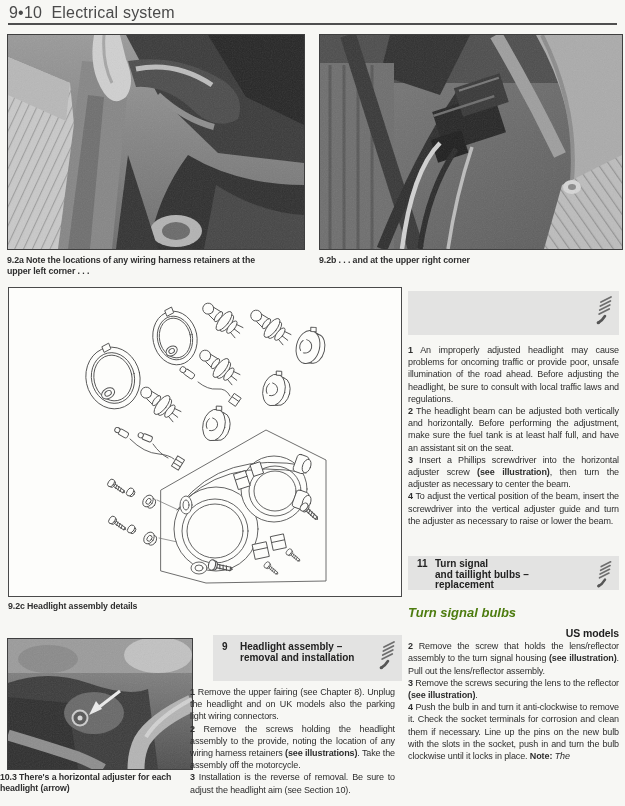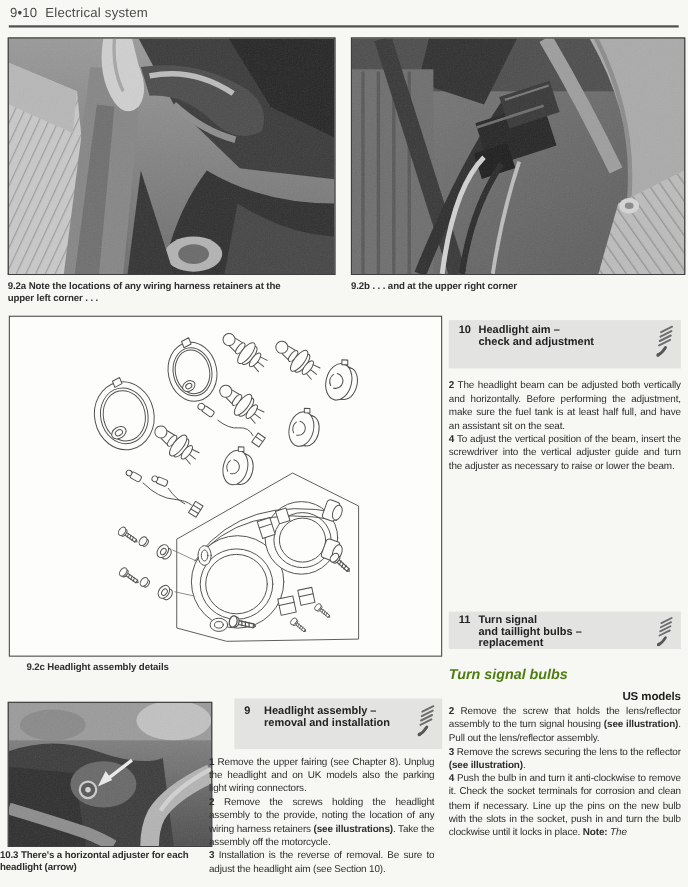--- a/index.html
+++ b/index.html
@@ -3,36 +3,36 @@
 <meta charset="utf-8">
 <style>
   html,body{margin:0;padding:0;}
   body{width:625px;height:806px;position:relative;background:#f7f7f4;
        font-family:"Liberation Sans",sans-serif;color:#2d2d2d;overflow:hidden;}
   .b{font-weight:bold;}
   .i{font-style:italic;margin-top:44px;}
   #page{position:absolute;inset:0;}
 
   
-  #page-num-title{position:absolute;left:9px;top:4px;font-size:12px;color:#4a4a4a;letter-spacing:.2px;}
+  #page-num-title{position:absolute;left:9px;top:4px;font-size:16px;color:#4a4a4a;letter-spacing:.2px;}
   #header-rule{position:absolute;left:8px;top:23px;width:609px;height:2px;background:#4f4f4f;}
 
   
   .photo{position:absolute;border:1px solid #3f3f3f;overflow:hidden;background:#8a8a8a;}
   #photo-92a{left:7px;top:34px;width:296px;height:214px;}
   #photo-92b{left:319px;top:34px;width:302px;height:214px;}
   #photo-103{left:7px;top:638px;width:184px;height:130px;}
   .photo svg{display:block;}
 
   
   .caption{position:absolute;text-align:left;font-weight:bold;font-size:8.8px;
            line-height:11px;color:#2f2f2f;letter-spacing:-.1px;}
   #caption-92a{left:7px;top:255px;width:298px;}
   #caption-92b{left:319px;top:255px;width:304px;}
-  #caption-92c{left:24px;top:601px;width:394px;}
+  #caption-92c{left:8px;top:601px;width:394px;}
   #caption-103{left:0px;top:772px;width:206px;}
 
   
   #diagram-box{position:absolute;left:8px;top:287px;width:394px;height:310px;
                border:1px solid #4a4a4a;background:#fdfdfb;box-sizing:border-box;}
 
   
   .secbox{position:absolute;background:#e3e3e2;box-sizing:border-box;padding:5px 26px 0 9px;}
   .secbox .row{display:flex;}
   .sec-num{font-weight:bold;font-size:10px;line-height:10.6px;color:#222;min-width:13px;margin-right:5px;text-align:left;}
@@ -319,41 +319,36 @@
       <use href="#screwS" transform="translate(203,277) rotate(12) scale(1.25)"></use>
       <use href="#screwS" transform="translate(258,277) rotate(40) scale(0.85)"></use>
       <use href="#screwS" transform="translate(280,264) rotate(40) scale(0.85)"></use>
     </svg>
   </div>
   <div class="caption" id="caption-92c">
     <div>9.2c  Headlight assembly details</div>
   </div>
 
   <div class="secbox" id="secbox-10">
-    <div class="row">
-      <span class="sec-num">10</span>
-      <span class="sec-lines">
-        <div>Headlight aim –</div>
-        <div>check and adjustment</div>
-      </span>
-    </div>
     <svg class="difficulty" width="20" height="32" viewBox="0 0 20 32">
       <g stroke="#6e6e6e" stroke-width="1.8" stroke-linecap="round">
         <line x1="6" y1="8" x2="16" y2="3"></line>
           <line x1="5.4" y1="12" x2="15.4" y2="7"></line>
         <line x1="4.8" y1="16" x2="14.8" y2="11"></line>
           <line x1="4.2" y1="20" x2="14.2" y2="15"></line>
       </g>
       <path d="M3,29 q4,-2 7,-7" stroke="#565656" stroke-width="2.6" fill="none" stroke-linecap="round"></path>
       <circle cx="3.5" cy="28.5" r="1.6" fill="#565656"></circle>
     </svg>
   </div>
 
   <div class="bodycol" id="col-right-1">
+    <p><span class="b">1</span><span> An improperly adjusted headlight may cause problems for oncoming traffic or provide poor, unsafe illumination of the road ahead. Before adjusting the headlight, be sure to consult with local traffic laws and regulations.</span></p>
     <p><span class="b">2</span><span> The headlight beam can be adjusted both vertically and horizontally. Before performing the adjustment, make sure the fuel tank is at least half full, and have an assistant sit on the seat.</span></p>
+    <p><span class="b">3</span><span> Insert a Phillips screwdriver into the horizontal adjuster screw </span><span class="b">(see illustration)</span><span>, then turn the adjuster as necessary to center the beam.</span></p>
     <p><span class="b">4</span><span> To adjust the vertical position of the beam, insert the screwdriver into the vertical adjuster guide and turn the adjuster as necessary to raise or lower the beam.</span></p>
   </div>
 
   <div class="secbox" id="secbox-11">
     <div class="row">
       <span class="sec-num">11</span>
       <span class="sec-lines">
         <div>Turn signal</div>
         <div>and taillight bulbs –</div>
         <div>replacement</div>

